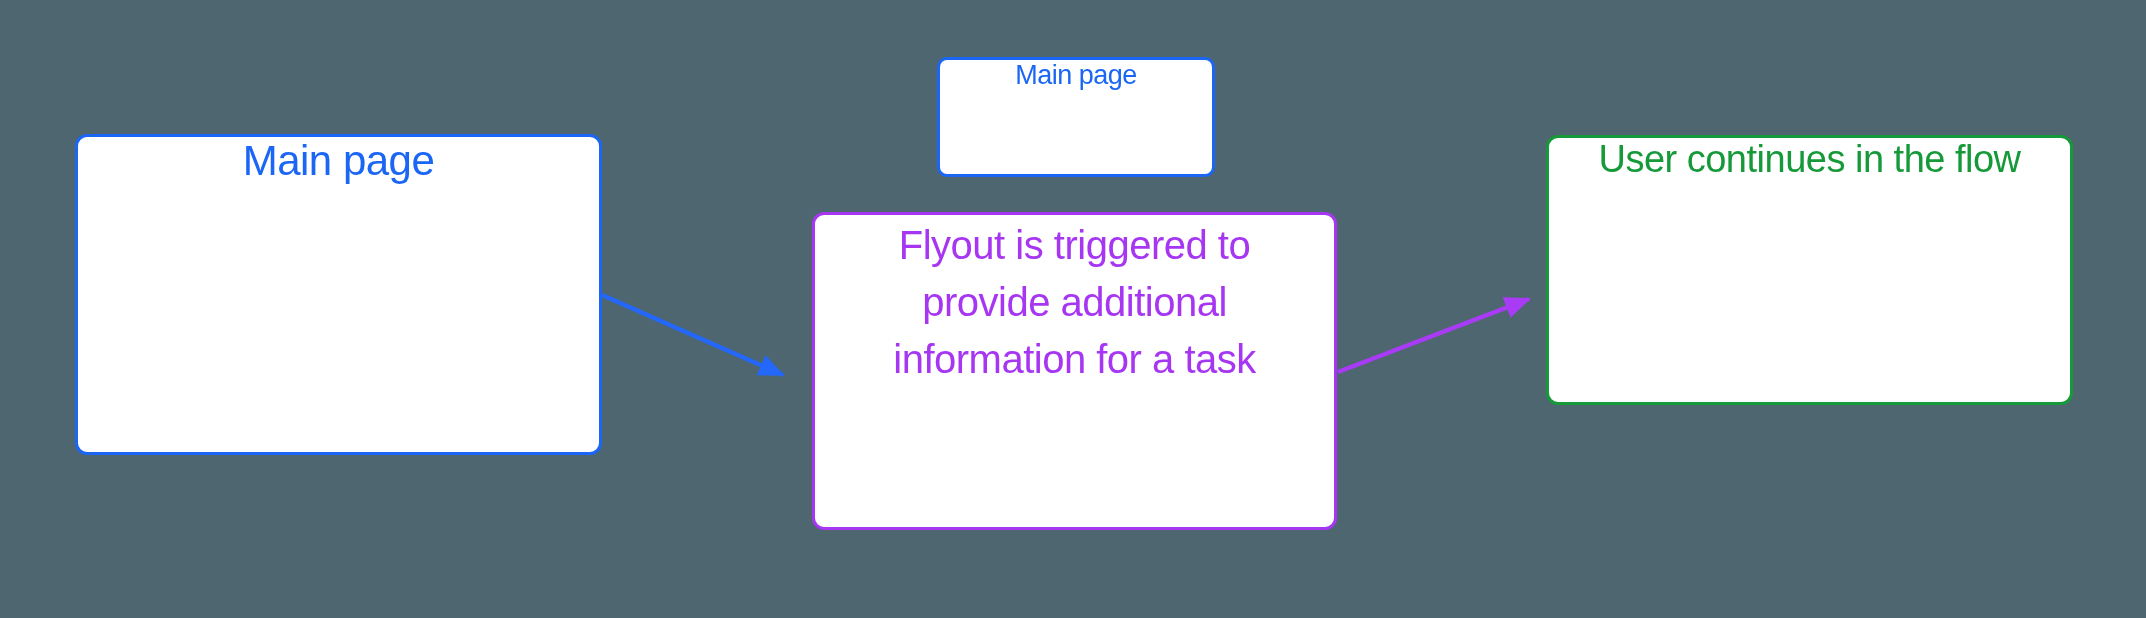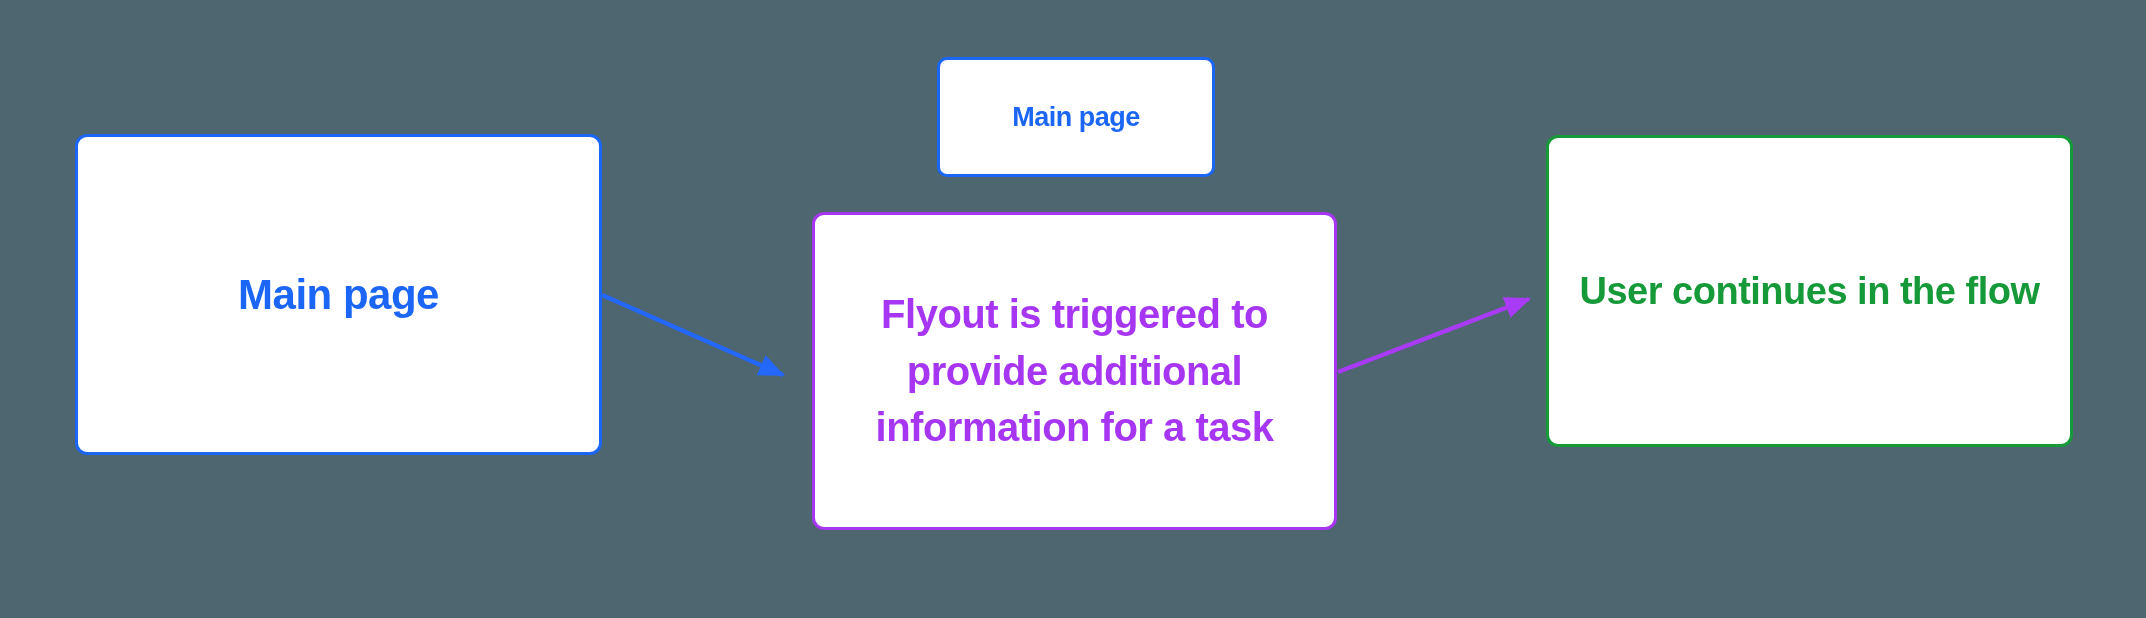--- a/index.html
+++ b/index.html
@@ -10,42 +10,42 @@
     overflow:hidden;
   }
   .edges-layer{
     position:absolute;left:0;top:0;width:2146px;height:618px;
     pointer-events:none;
   }
   .node{
     position:absolute;
     background:#fff;
     border:3px solid;
-    display:flex;align-items:center;justify-content:center;
+    display:flex;align-items:flex-start;justify-content:center;
     text-align:center;
-    font-weight:700;
+    font-weight:400;
     letter-spacing:-0.5px;
     box-sizing:border-box;
   }
   .node .label{white-space:pre-line;}
   #node-main-page{
     left:75px;top:134px;width:527px;height:321px;
     border-radius:12px;font-size:42px;
   }
   #node-main-page-small{
     left:937px;top:57px;width:278px;height:120px;
     border-radius:10px;font-size:27px;
   }
   #node-flyout{
     left:812px;top:212px;width:525px;height:318px;
     border-radius:12px;font-size:40px;line-height:1.42;
     padding:2px 30px;
   }
   #node-user-flow{
-    left:1546px;top:135px;width:527px;height:312px;
+    left:1546px;top:135px;width:527px;height:270px;
     border-radius:12px;font-size:38px;
   }
 </style>
 </head>
 <body>
 
 <div class="canvas" style="background-color: rgb(77, 102, 112);">
 
   <svg class="edges-layer" viewBox="0 0 2146 618" xmlns="http://www.w3.org/2000/svg">
     <defs>

